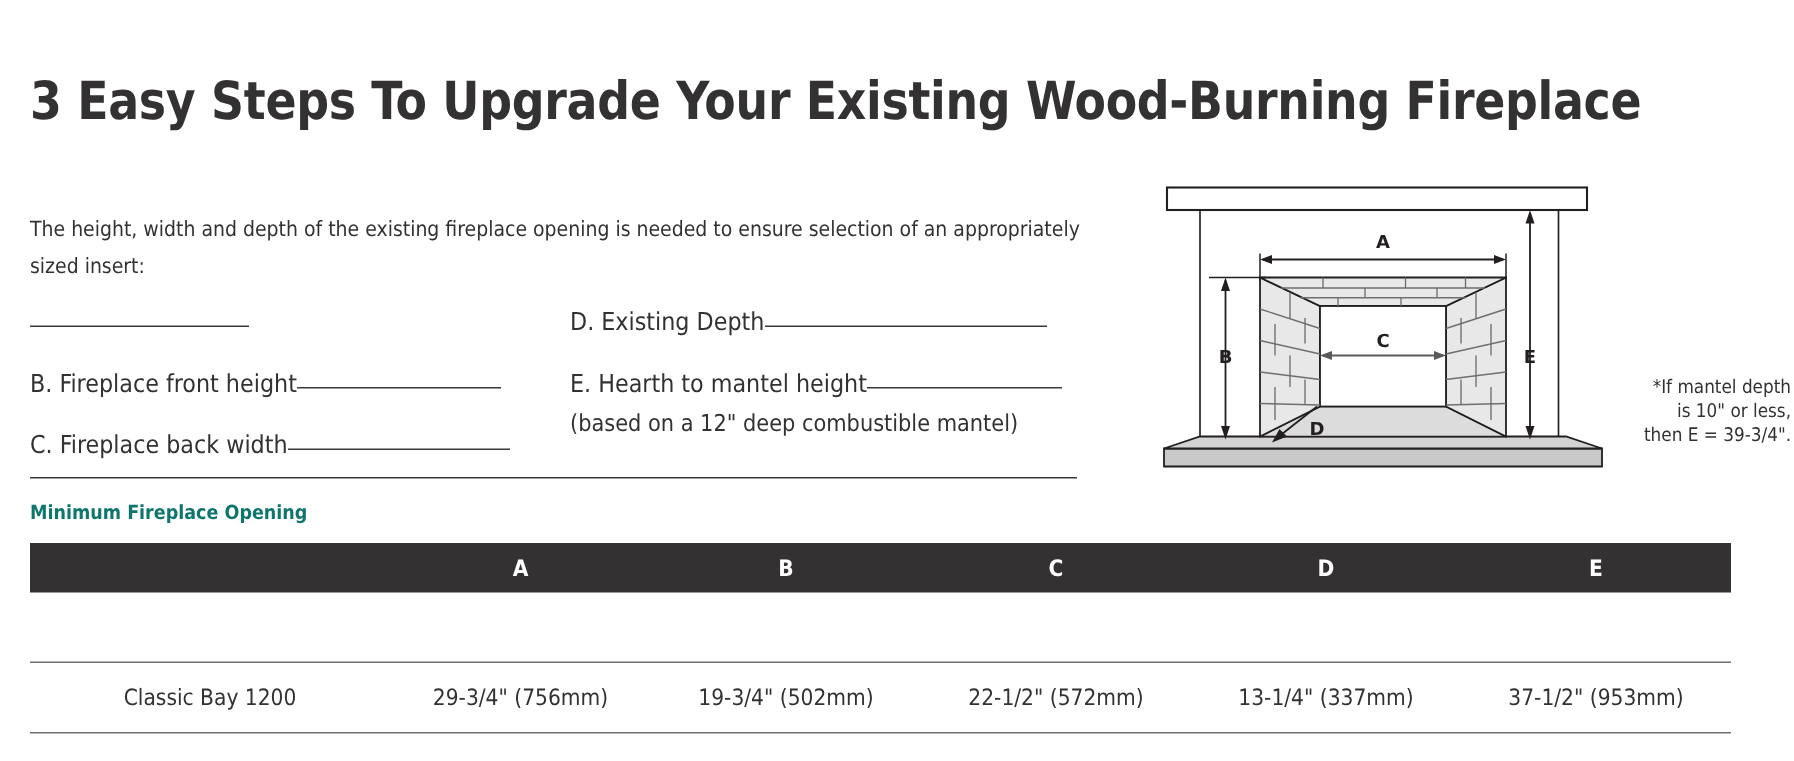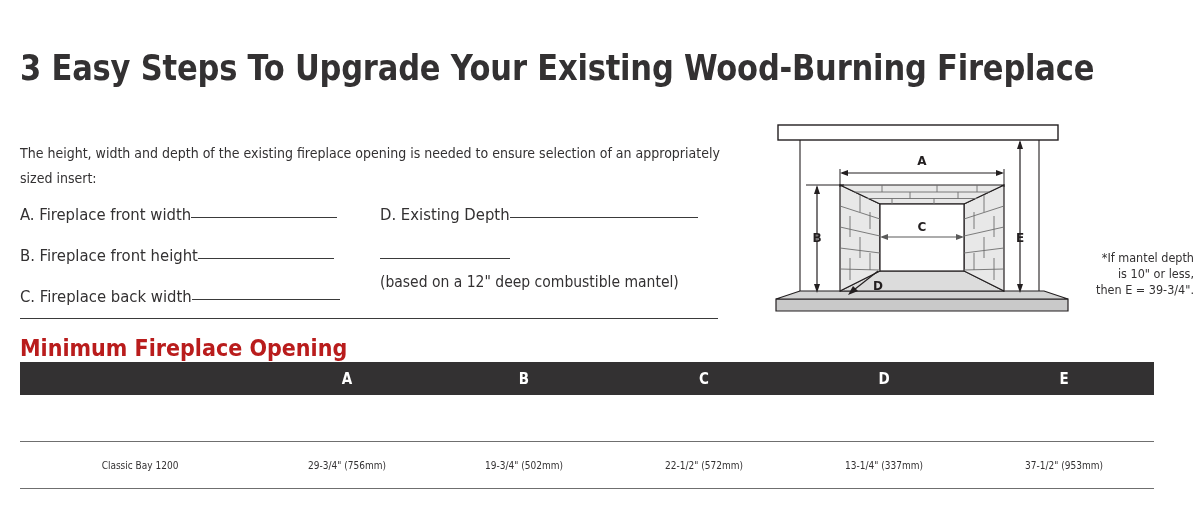--- a/index.html
+++ b/index.html
@@ -96,23 +96,23 @@
     width: 698px;
     height: 0;
     border-top: 1.2px solid #3a3a3a;
   }
 
   
   .table-caption {
     position: absolute;
     left: 20px;
     top: 335px;
-    font-size: 23px;
+    font-size: 13px;
     font-weight: bold;
-    color: #b91c1c;
+    color: #0f766e;
   }
   .spec-table {
     position: absolute;
     left: 20px;
     top: 362px;
     width: 1110px;
     border-collapse: collapse;
     table-layout: fixed;
   }
   .spec-table thead th {
@@ -120,21 +120,21 @@
     color: #ffffff;
     font-size: 15px;
     font-weight: bold;
     height: 33px;
     text-align: center;
     padding: 0;
     border: none;
   }
   .spec-table thead th.col-name { text-align: left; }
   .spec-table tbody td {
-    font-size: 10px;
+    font-size: 15px;
     color: #333132;
     text-align: center;
     height: 46px;
     vertical-align: middle;
     padding: 0;
     border-top: 1.4px solid #6f6f6f;
     border-bottom: 1.4px solid #6f6f6f;
   }
   .spec-table tbody tr td:first-child { border-left: none; }
   .spacer-row td {
@@ -170,36 +170,36 @@
 
 <div class="page">
 
   <div class="main-title">3 Easy Steps To Upgrade Your Existing Wood-Burning Fireplace</div>
 
 
   <div class="intro">The height, width and depth of the existing fireplace opening is needed to ensure selection of an appropriately sized insert:</div>
 
   <div class="measure-col left">
     <div class="measure-item">
-      <span class="m-label">A. Fireplace front width</span><span class="m-rule" style="width:146px"></span>
+      <span class="m-rule" style="width:146px"></span>
     </div>
     <div class="measure-item">
       <span class="m-label">B. Fireplace front height</span><span class="m-rule" style="width:136px"></span>
     </div>
     <div class="measure-item">
       <span class="m-label">C. Fireplace back width</span><span class="m-rule" style="width:148px"></span>
     </div>
   </div>
 
   <div class="measure-col right">
     <div class="measure-item">
       <span class="m-label">D. Existing Depth</span><span class="m-rule" style="width:188px"></span>
     </div>
     <div class="measure-item">
-      <span class="m-rule" style="width:130px"></span>
+      <span class="m-label">E. Hearth to mantel height</span><span class="m-rule" style="width:130px"></span>
     </div>
     <div class="measure-note">(based on a 12" deep combustible mantel)</div>
   </div>
 
   <div class="diagram">
     <svg width="320" height="215" viewBox="0 0 320 215" xmlns="http://www.w3.org/2000/svg">
       <g stroke="#231f20" fill="none" stroke-width="1.2">
 
         <rect x="16" y="10" width="280" height="15" fill="#ffffff" stroke="#231f20" stroke-width="1.4"></rect>
 

